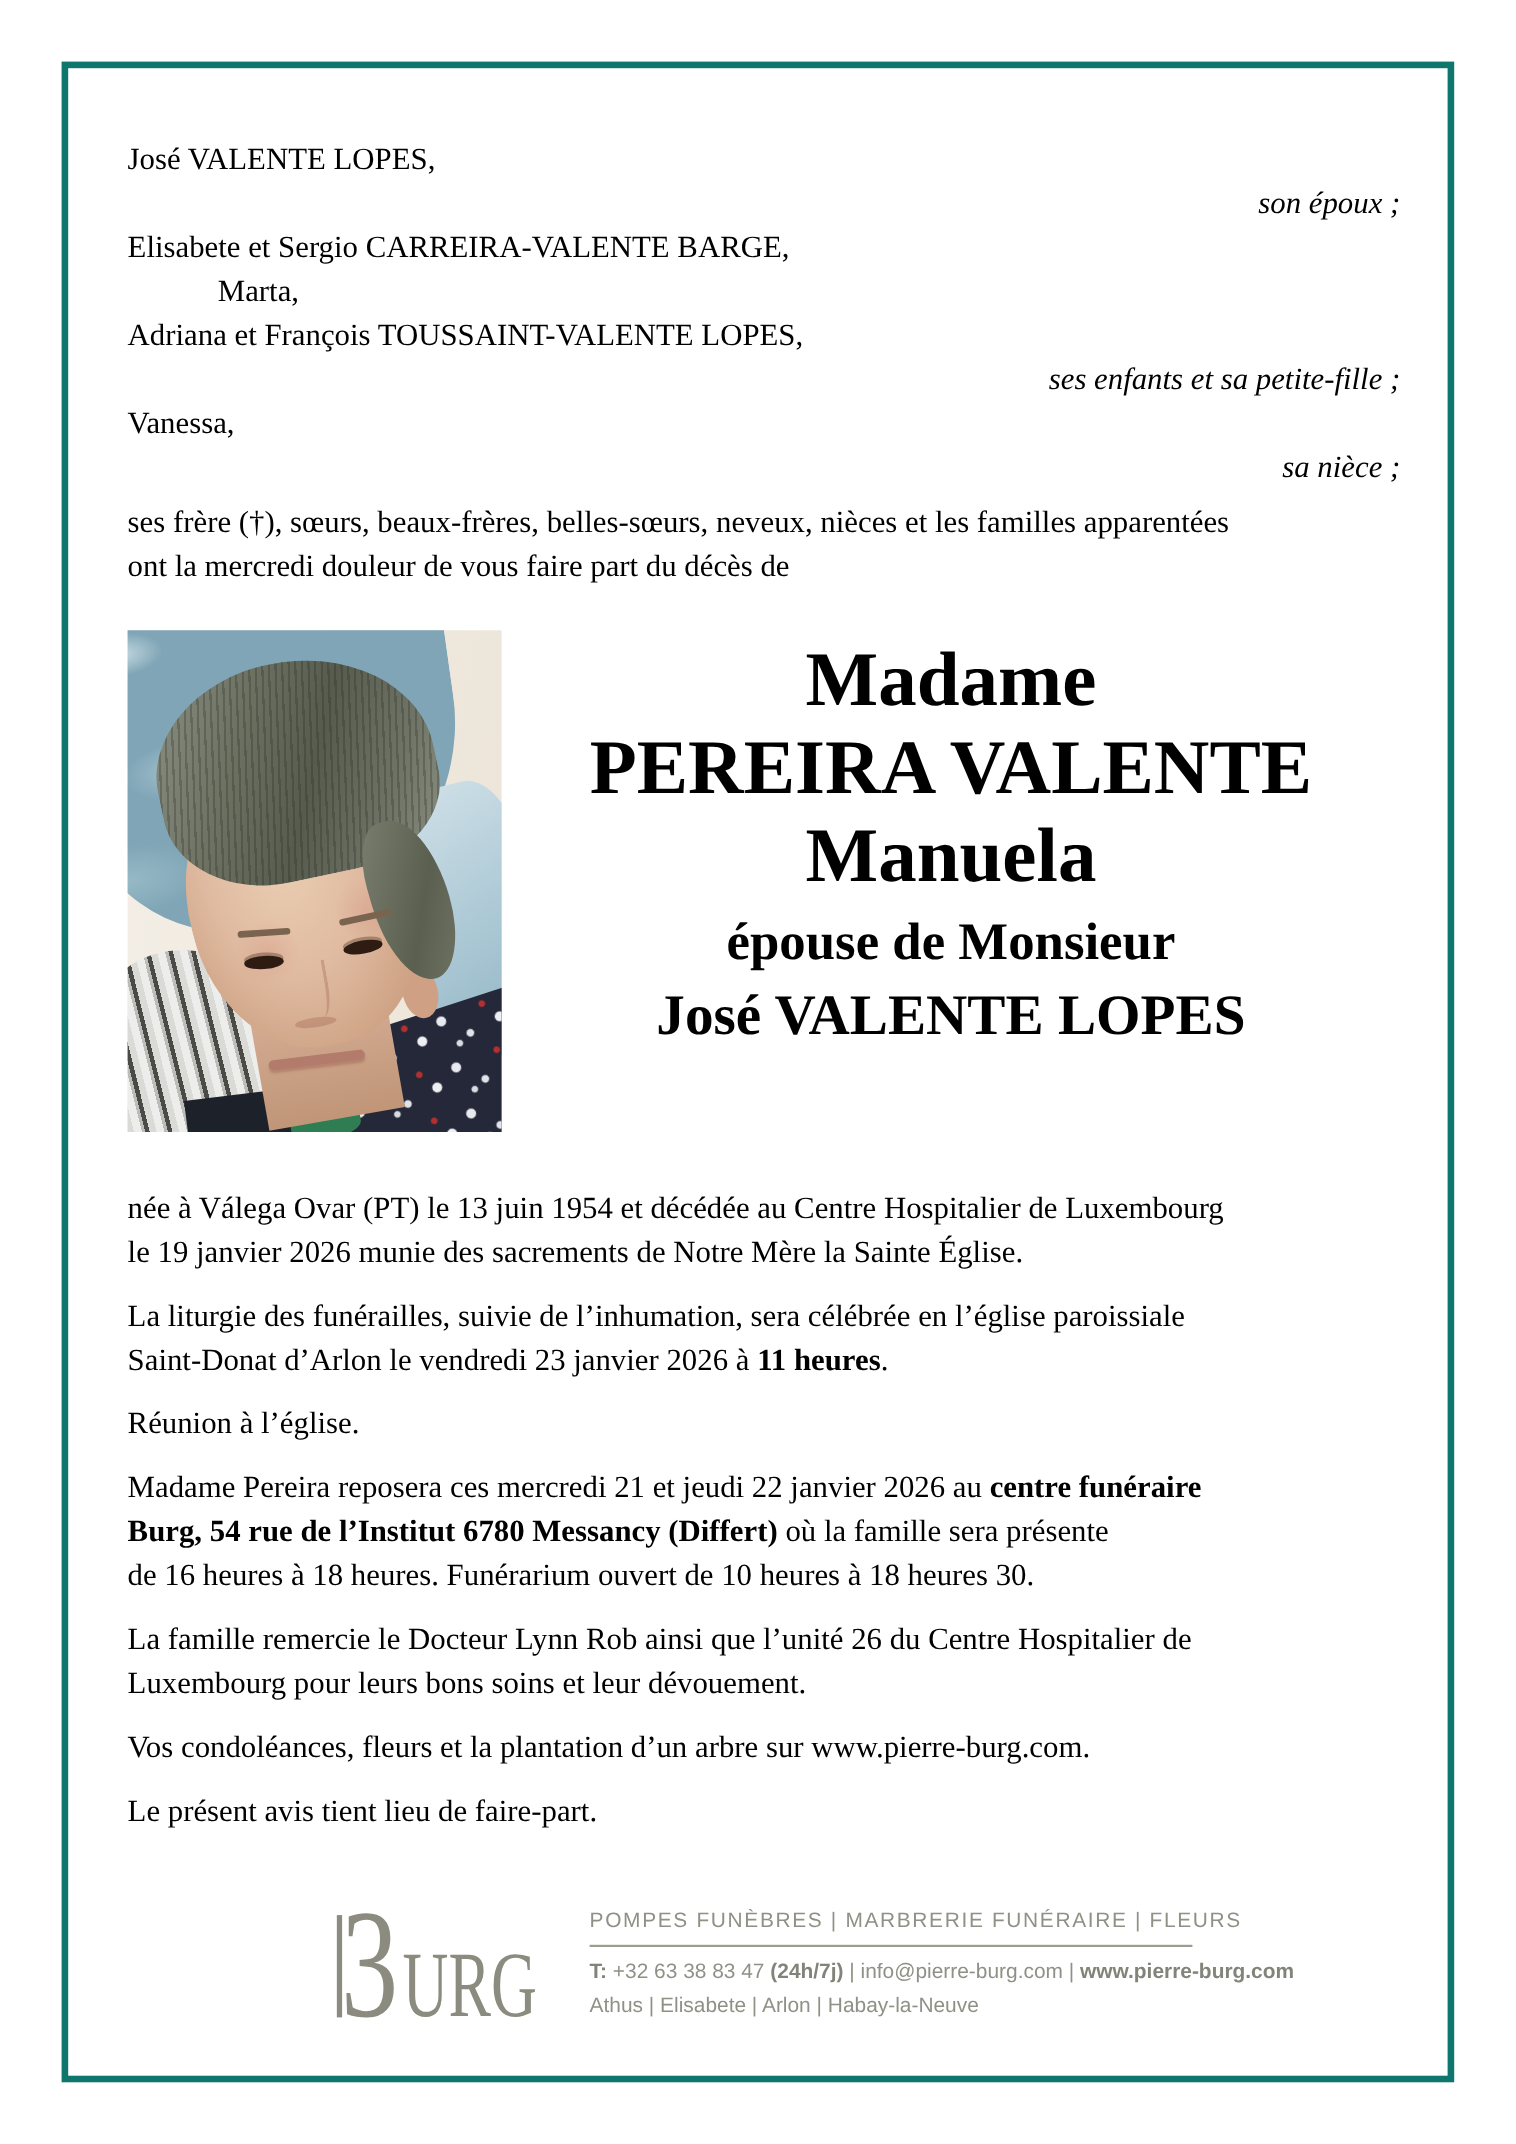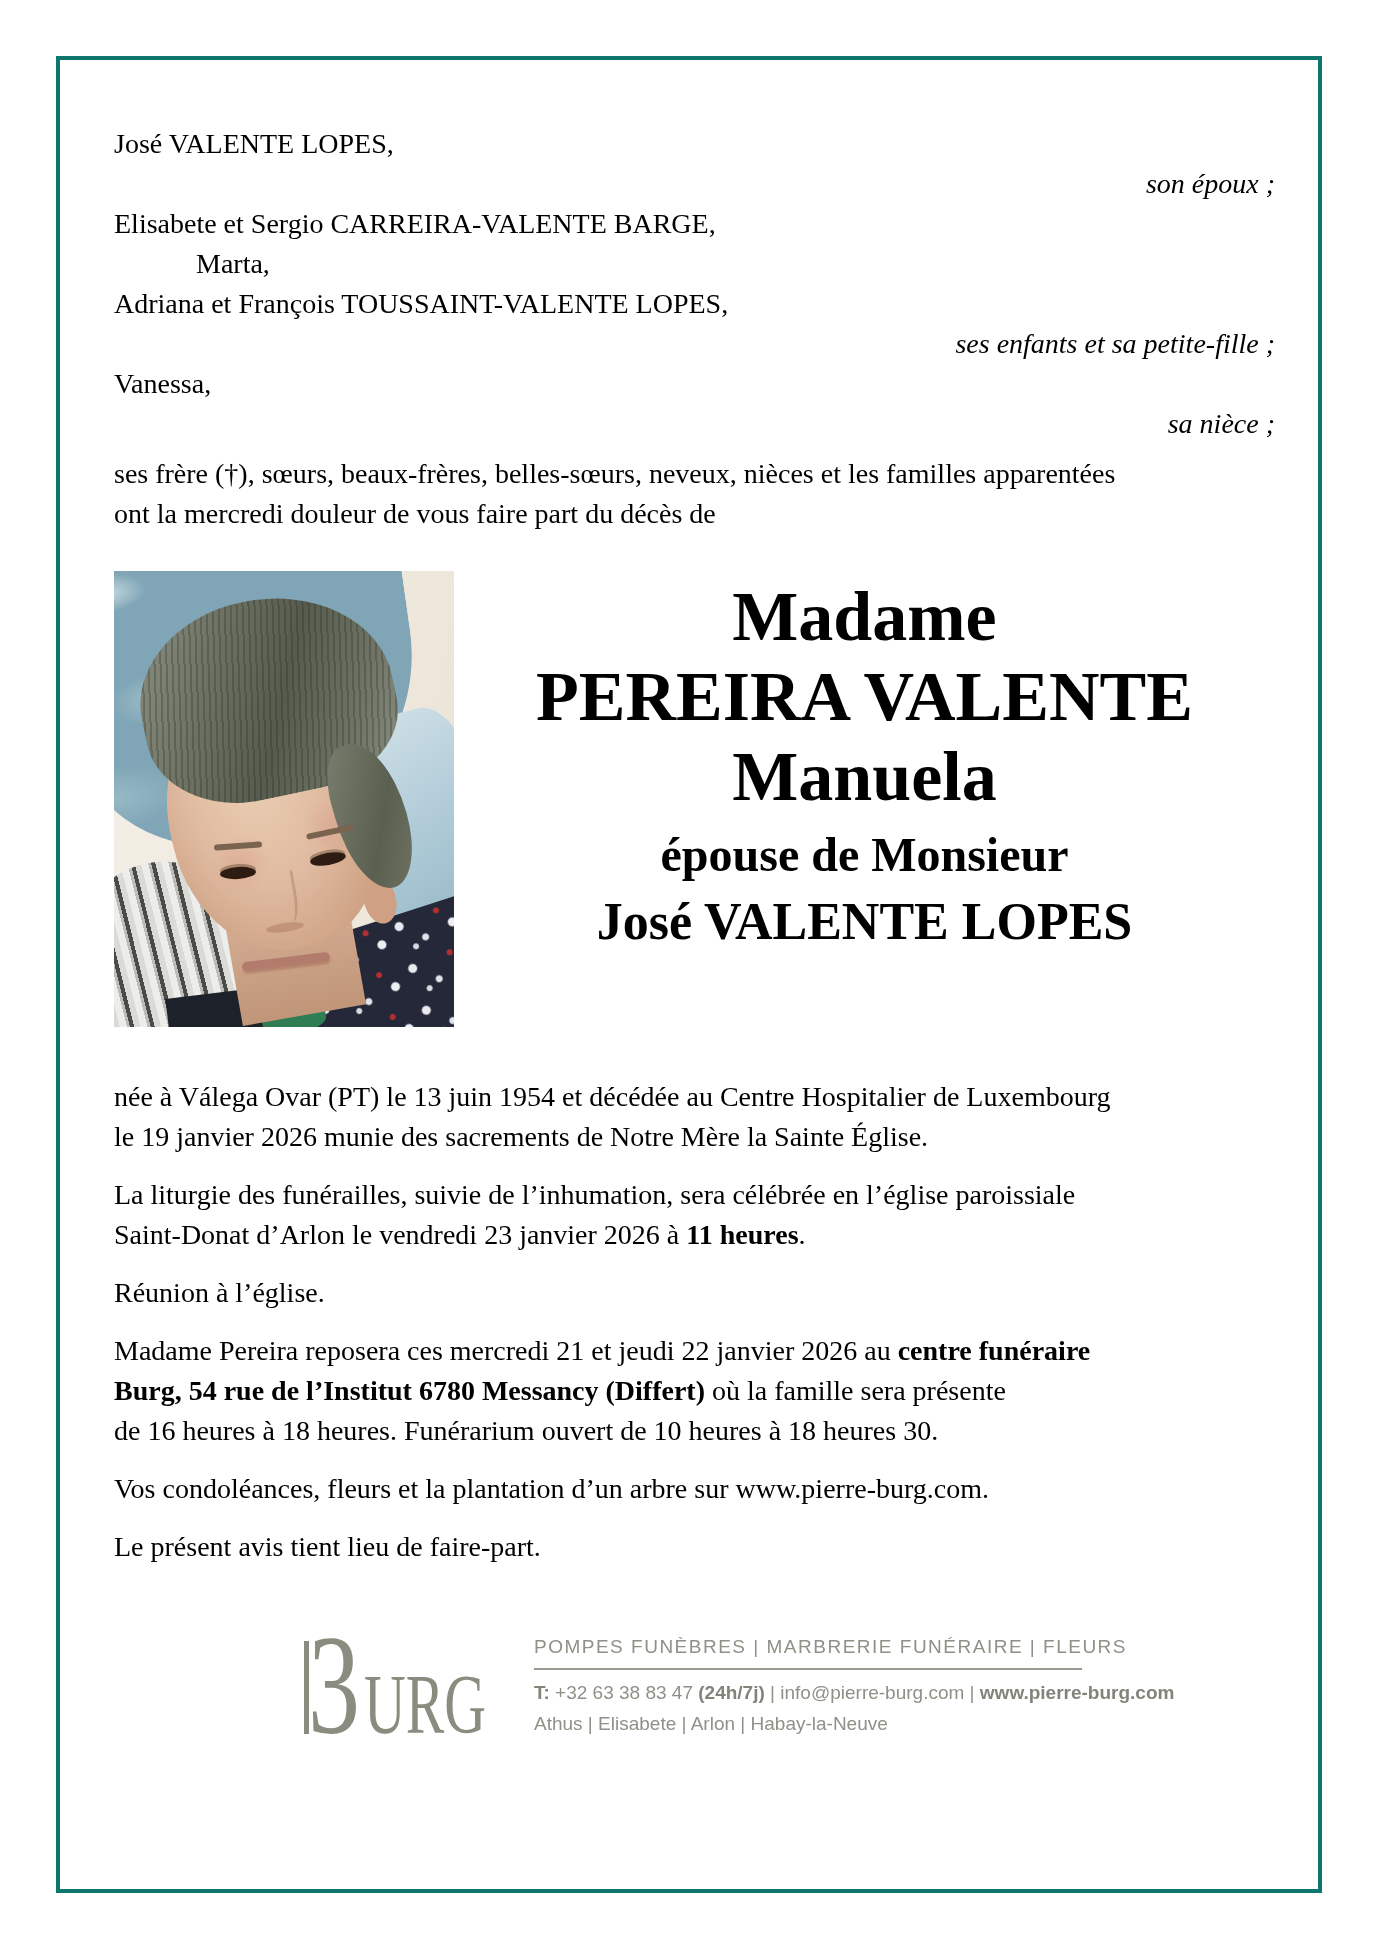--- a/index.html
+++ b/index.html
@@ -1,17 +1,17 @@
 <!DOCTYPE html>
 <html lang="fr"><head>
 <meta charset="utf-8">
 <style>
   html,body{margin:0;padding:0;background:#ffffff;}
   body{width:1378px;height:1949px;position:relative;font-family:"Liberation Serif",serif;color:#000;}
-  .sheet{position:absolute;left:56px;top:56px;width:1266px;height:1837px;border:4px solid #0f766e;
+  .sheet{position:absolute;left:56px;top:56px;width:1266px;height:1837px;border:6px solid #0f766e;
          box-sizing:border-box;padding:64px 43px 0 54px;background:#fff;}
   
   .fline{font-size:28px;line-height:40px;white-space:nowrap;}
   .fline.rel{text-align:right;font-style:italic;}
   .fline.indent{padding-left:82px;}
   .intro{margin-top:10px;}
   .pline{font-size:28px;line-height:40px;white-space:nowrap;}
   
   .hero{display:flex;margin-top:37px;}
   .titleblock{flex:1;text-align:center;padding-top:6px;font-weight:bold;}
@@ -158,20 +158,24 @@
     </div>
     <div class="para">
       <div class="pline">Réunion à l’église.</div>
     </div>
     <div class="para">
       <div class="pline"><span>Madame Pereira reposera ces mercredi 21 et jeudi 22 janvier 2026 au </span><b>centre funéraire</b></div>
       <div class="pline"><b>Burg, 54 rue de l’Institut 6780 Messancy (Differt)</b><span> où la famille sera présente</span></div>
       <div class="pline">de 16 heures à 18 heures. Funérarium ouvert de 10 heures à 18 heures 30.</div>
     </div>
     <div class="para">
+      <div class="pline">La famille remercie le Docteur Lynn Rob ainsi que l’unité 26 du Centre Hospitalier de</div>
+      <div class="pline">Luxembourg pour leurs bons soins et leur dévouement.</div>
+    </div>
+    <div class="para">
       <div class="pline">Vos condoléances, fleurs et la plantation d’un arbre sur www.pierre-burg.com.</div>
     </div>
     <div class="para">
       <div class="pline">Le présent avis tient lieu de faire-part.</div>
     </div>
   </div>
 
   <div class="footer">
     <svg class="logo" viewBox="0 0 185 102" width="185" height="102" xmlns="http://www.w3.org/2000/svg">
       <rect x="0" y="5" width="5" height="93" fill="#8b8c7f"></rect>

